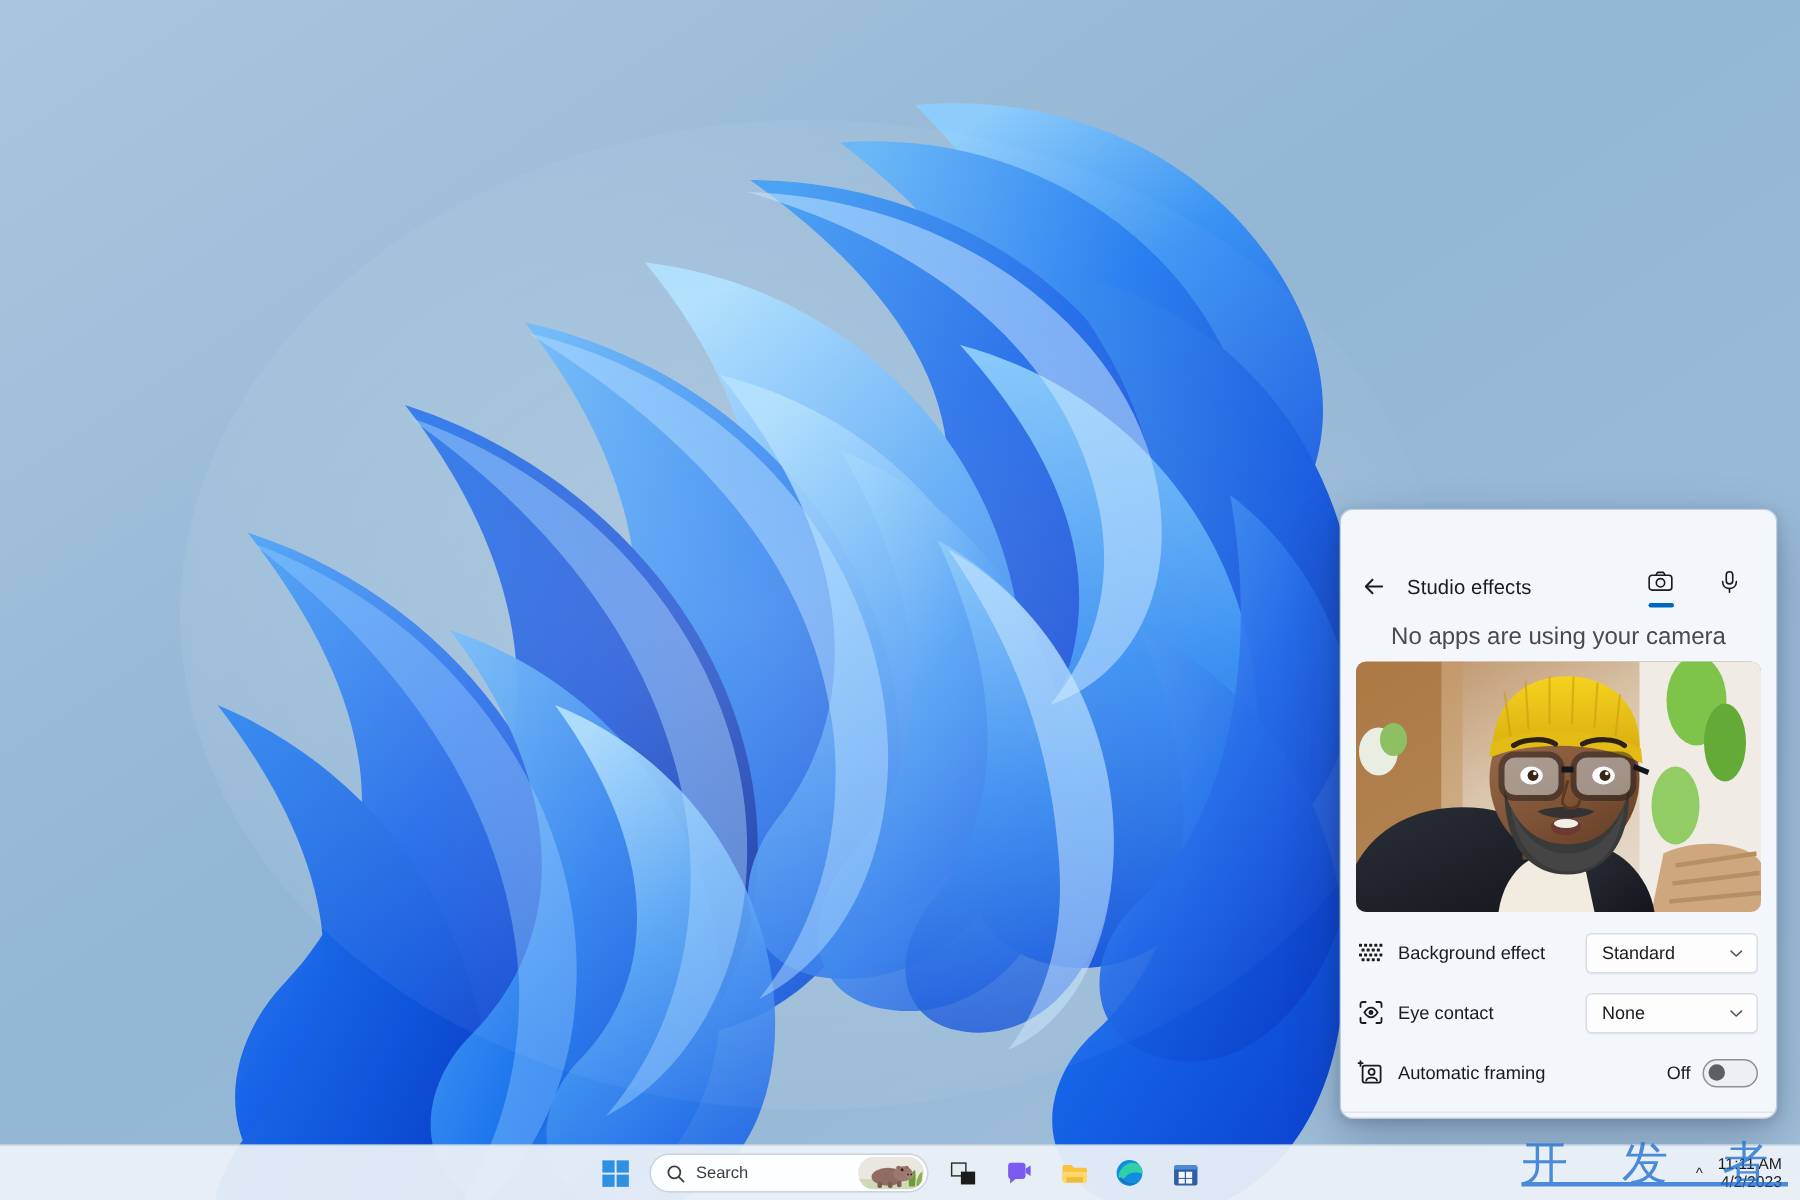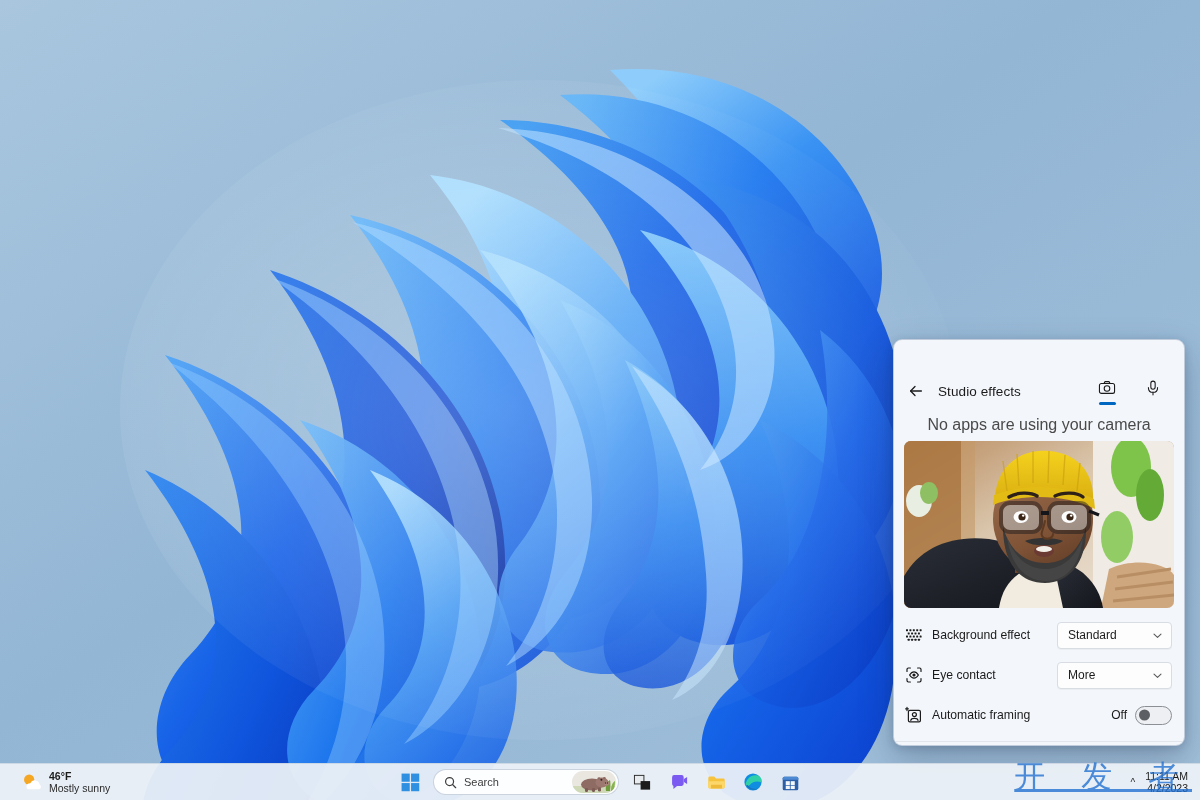--- a/index.html
+++ b/index.html
@@ -473,21 +473,21 @@
               <path d="M12.6 2 H14.6 A1.4 1.4 0 0 1 16 3.4 V5.4"></path>
               <path d="M16 12.6 V14.6 A1.4 1.4 0 0 1 14.6 16 H12.6"></path>
               <path d="M5.4 16 H3.4 A1.4 1.4 0 0 1 2 14.6 V12.6"></path>
               <path d="M4.6 9 C6 6.7 8 5.8 9 5.8 C10 5.8 12 6.7 13.4 9 C12 11.3 10 12.2 9 12.2 C8 12.2 6 11.3 4.6 9 Z"></path>
               <circle cx="9" cy="9" r="1.6" fill="#1b1b1b" stroke="none"></circle>
             </g>
           </svg>
         </span>
         <span class="setting-label">Eye contact</span>
         <div class="dropdown">
-          <span class="dd-val">More</span>
+          <span class="dd-val">None</span>
           <svg width="11" height="11" viewBox="0 0 12 12">
             <path d="M2.2 4.4 L6 8 L9.8 4.4" fill="none" stroke="#5a5a5a" stroke-width="1.2" stroke-linecap="round" stroke-linejoin="round"></path>
           </svg>
         </div>
       </div>
 
       <div class="setting-row">
         <span class="setting-icon">
           <svg width="18" height="18" viewBox="0 0 18 18">
             <g fill="none" stroke="#1b1b1b" stroke-width="1.2" stroke-linecap="round">
@@ -506,30 +506,20 @@
           </div>
         </div>
       </div>
     </div>
 
     <div class="panel-divider"></div>
   </div>
 
   <div id="taskbar">
 
-    <div id="weather">
-      <svg width="22" height="22" viewBox="0 0 24 24">
-        <circle cx="10" cy="9.5" r="5.6" fill="#f5a623"></circle>
-        <path d="M7 17.5 A4.2 4.2 0 0 1 11.2 13.3 A5.4 5.4 0 0 1 21.4 14.8 A2.8 2.8 0 0 1 20.6 20 H9.8 A2.6 2.6 0 0 1 7 17.5 Z" fill="#ffffff"></path>
-      </svg>
-      <div class="weather-text">
-        <div class="weather-temp">46°F</div>
-        <div class="weather-cond">Mostly sunny</div>
-      </div>
-    </div>
 
     <div id="taskbar-center">
 
       <div class="tb-icon">
         <svg width="19" height="19" viewBox="0 0 20 20">
           <rect x="0.6" y="0.6" width="8.6" height="8.6" fill="#2f8fe0"></rect>
           <rect x="10.6" y="0.6" width="8.6" height="8.6" fill="#2f8fe0"></rect>
           <rect x="0.6" y="10.6" width="8.6" height="8.6" fill="#2f8fe0"></rect>
           <rect x="10.6" y="10.6" width="8.6" height="8.6" fill="#2f8fe0"></rect>
         </svg>

